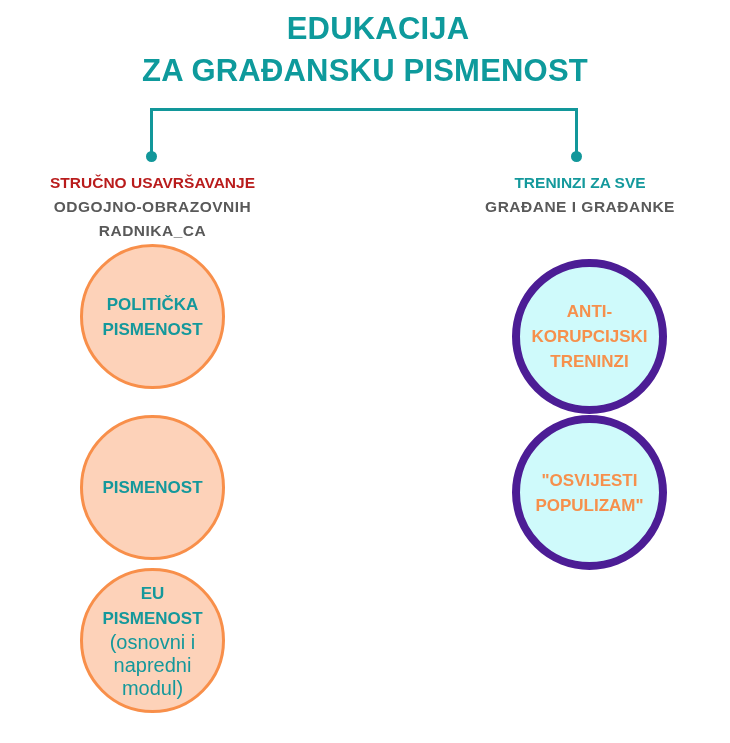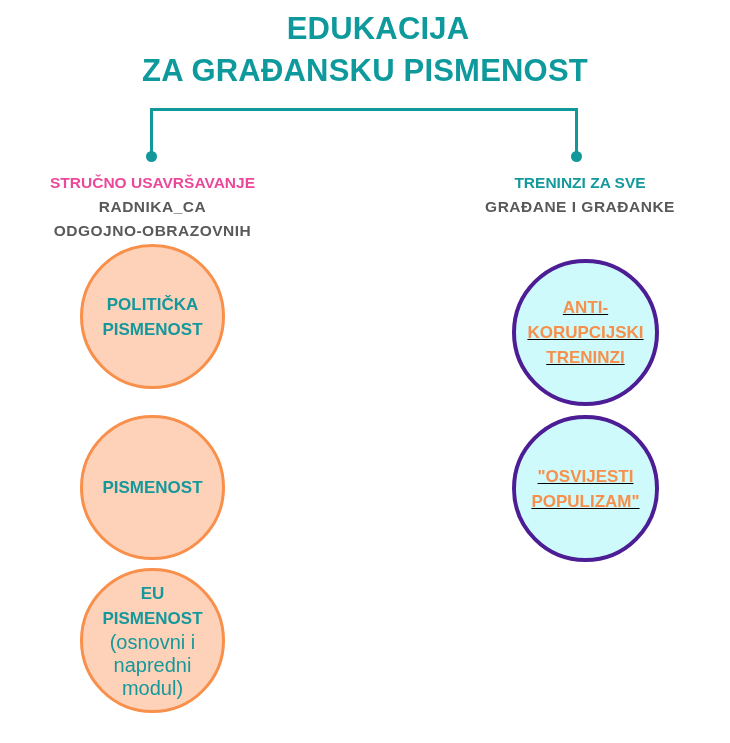--- a/index.html
+++ b/index.html
@@ -47,21 +47,21 @@
 
     .branch {
       position: absolute;
       text-align: center;
       font-weight: bold;
       font-size: 15.5px;
       line-height: 24px;
     }
     .branch-left { left: 20px; width: 265px; top: 171px; }
     .branch-right { left: 470px; width: 220px; top: 171px; }
-    .branch .accent-orange { color: #ec4899; display: block; }
+    .branch .accent-orange { color: #b91c1c; display: block; }
     .branch .accent-teal { color: #14999c; display: block; }
     .branch .sub { color: #595959; display: block; letter-spacing: 0.5px; }
 
     .circle {
       position: absolute;
       width: 139px;
       height: 139px;
       border-radius: 50%;
       box-sizing: content-box;
       display: flex;
@@ -69,22 +69,21 @@
       align-items: center;
       justify-content: center;
       text-align: center;
     }
     .circle.orange {
       background: #fdd2b9;
       border: 3.5px solid #f88f4a;
     }
     .circle.teal {
       background: #cffafb;
-      border: 4px solid #4c1d95;
-      text-decoration: underline;
+      border: 8px solid #4c1d95;
     }
     .circle .line {
       display: block;
       font-size: 17px;
       line-height: 25px;
       font-weight: bold;
     }
     .circle.orange .line { color: #14989b; }
     .circle.teal .line { color: #f6904c; }
     .circle .line.light {
@@ -110,22 +109,22 @@
 <div>
   <div class="connector hbar"></div>
   <div class="connector vbar-left"></div>
   <div class="connector vbar-right"></div>
   <div class="dot dot-left"></div>
   <div class="dot dot-right"></div>
 </div>
 
 <div class="branch branch-left">
   <span class="accent-orange">STRUČNO USAVRŠAVANJE</span>
+  <span class="sub">ODGOJNO-OBRAZOVNIH</span>
   <span class="sub">RADNIKA_CA</span>
-  <span class="sub">ODGOJNO-OBRAZOVNIH</span>
 </div>
 
 <div class="branch branch-right">
   <span class="accent-teal">TRENINZI ZA SVE</span>
   <span class="sub">GRAĐANE I GRAĐANKE</span>
 </div>
 
 <div class="circle orange c-left-1">
   <span class="line">POLITIČKA</span>
   <span class="line">PISMENOST</span>

